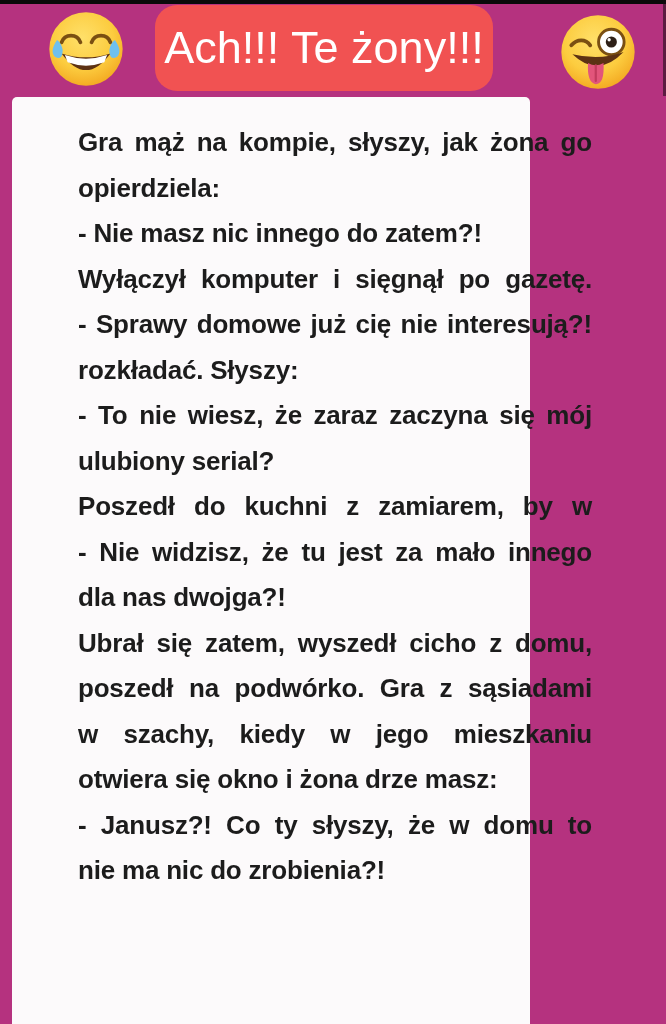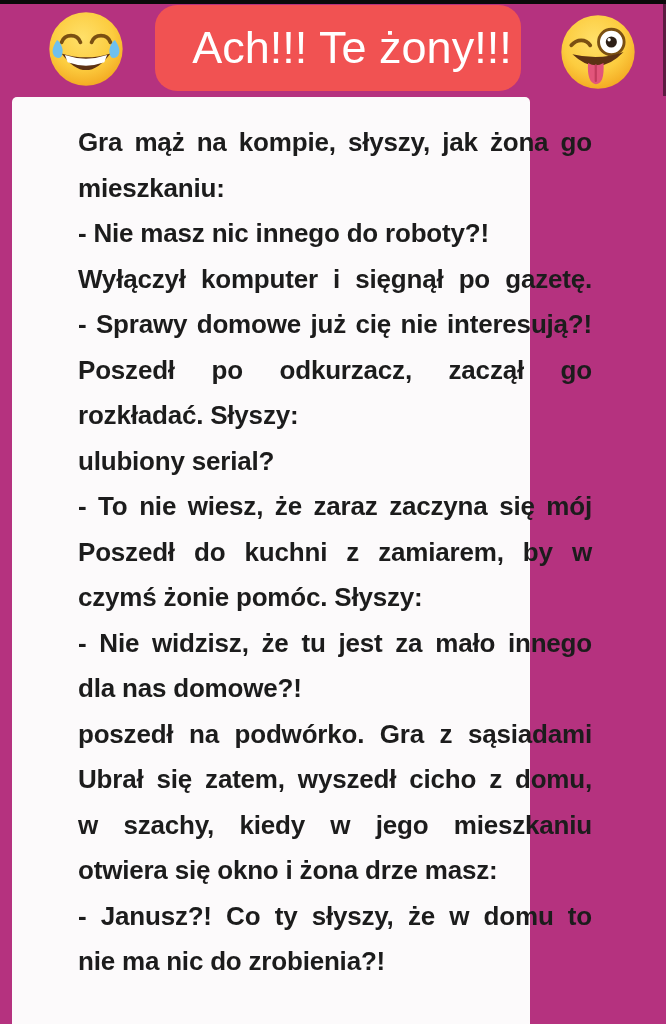--- a/index.html
+++ b/index.html
@@ -23,21 +23,21 @@
   .header { position: absolute; left: 0; top: 0; width: 666px; height: 97px; }
   .emoji { position: absolute; width: 80px; height: 80px; display: block; }
   .emoji svg { width: 80px; height: 80px; display: block; }
   .emoji.left  { left: 46px; top: 9px; }
   .emoji.right { left: 558px; top: 12px; }
   .banner {
     position: absolute; left: 155px; top: 5px;
     width: 338px; height: 86px;
     background: var(--banner, #f15252);
     border-radius: 22px;
-    display: flex; align-items: center; justify-content: center; padding-left: 28px;
+    display: flex; align-items: center; justify-content: center;
   }
   .banner-text {
     color: var(--banner-text, #ffffff);
     font-size: 45px;
     font-weight: 400;
     letter-spacing: 0px;
     white-space: nowrap;
   }
   .panel {
     position: absolute; left: 12px; top: 97px;
@@ -110,32 +110,30 @@
       <path d="M13 38 Q36 60 59 36 Q38 44 13 38 Z" fill="#5d3213"></path>
       <path d="M27 46 Q26 64 34 65 Q42 65 41 46 Q34 50 27 46 Z" fill="#e2557b"></path>
       <path d="M34 48 L34 62" stroke="#c23b5e" stroke-width="2" stroke-linecap="round"></path>
     </svg>
   </span>
 </div>
 
 <div class="panel">
   <div class="joke-text" id="joke-text">
       <div class="joke-line stretch">Gra mąż na kompie, słyszy, jak żona go</div>
-      <div class="joke-line">mieszkaniu:</div>
-      <div class="joke-line">- Nie masz nic innego do roboty?!</div>
+      <div class="joke-line">opierdziela:</div>
+      <div class="joke-line">- Nie masz nic innego do zatem?!</div>
       <div class="joke-line stretch">Wyłączył komputer i sięgnął po gazetę.</div>
       <div class="joke-line stretch">- Sprawy domowe już cię nie interesują?!</div>
-      <div class="joke-line stretch">Poszedł po odkurzacz, zaczął go</div>
       <div class="joke-line">rozkładać. Słyszy:</div>
+      <div class="joke-line stretch">- To nie wiesz, że zaraz zaczyna się mój</div>
       <div class="joke-line">ulubiony serial?</div>
-      <div class="joke-line stretch">- To nie wiesz, że zaraz zaczyna się mój</div>
       <div class="joke-line stretch">Poszedł do kuchni z zamiarem, by w</div>
-      <div class="joke-line">czymś żonie pomóc. Słyszy:</div>
       <div class="joke-line stretch">- Nie widzisz, że tu jest za mało innego</div>
-      <div class="joke-line">dla nas domowe?!</div>
+      <div class="joke-line">dla nas dwojga?!</div>
+      <div class="joke-line stretch">Ubrał się zatem, wyszedł cicho z domu,</div>
       <div class="joke-line stretch">poszedł na podwórko. Gra z sąsiadami</div>
-      <div class="joke-line stretch">Ubrał się zatem, wyszedł cicho z domu,</div>
       <div class="joke-line stretch">w szachy, kiedy w jego mieszkaniu</div>
       <div class="joke-line">otwiera się okno i żona drze masz:</div>
       <div class="joke-line stretch">- Janusz?! Co ty słyszy, że w domu to</div>
       <div class="joke-line">nie ma nic do zrobienia?!</div>
     </div>
 </div>
 
 </body></html>

